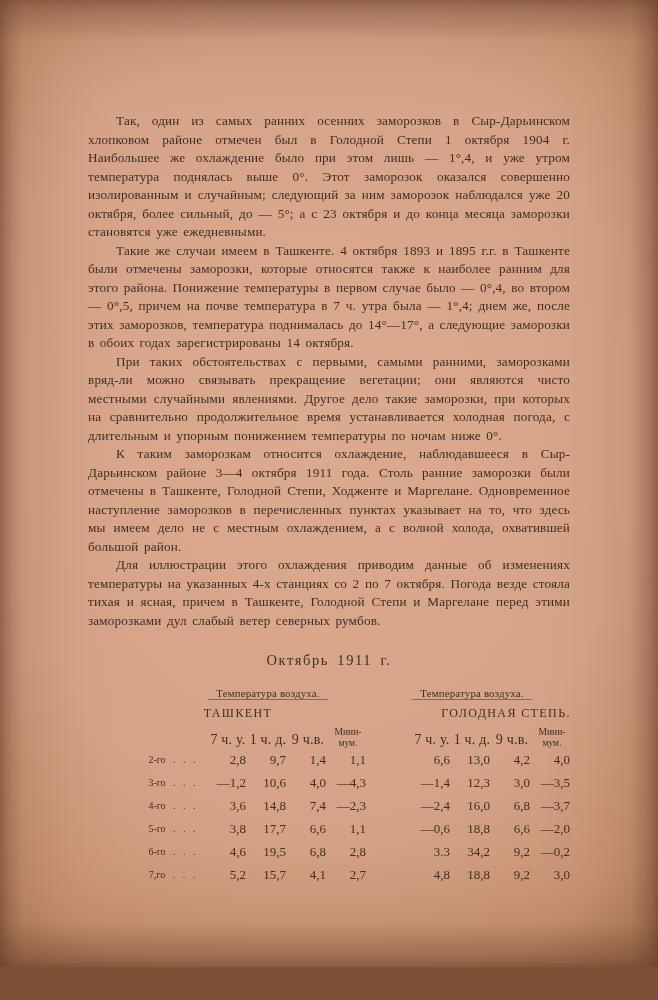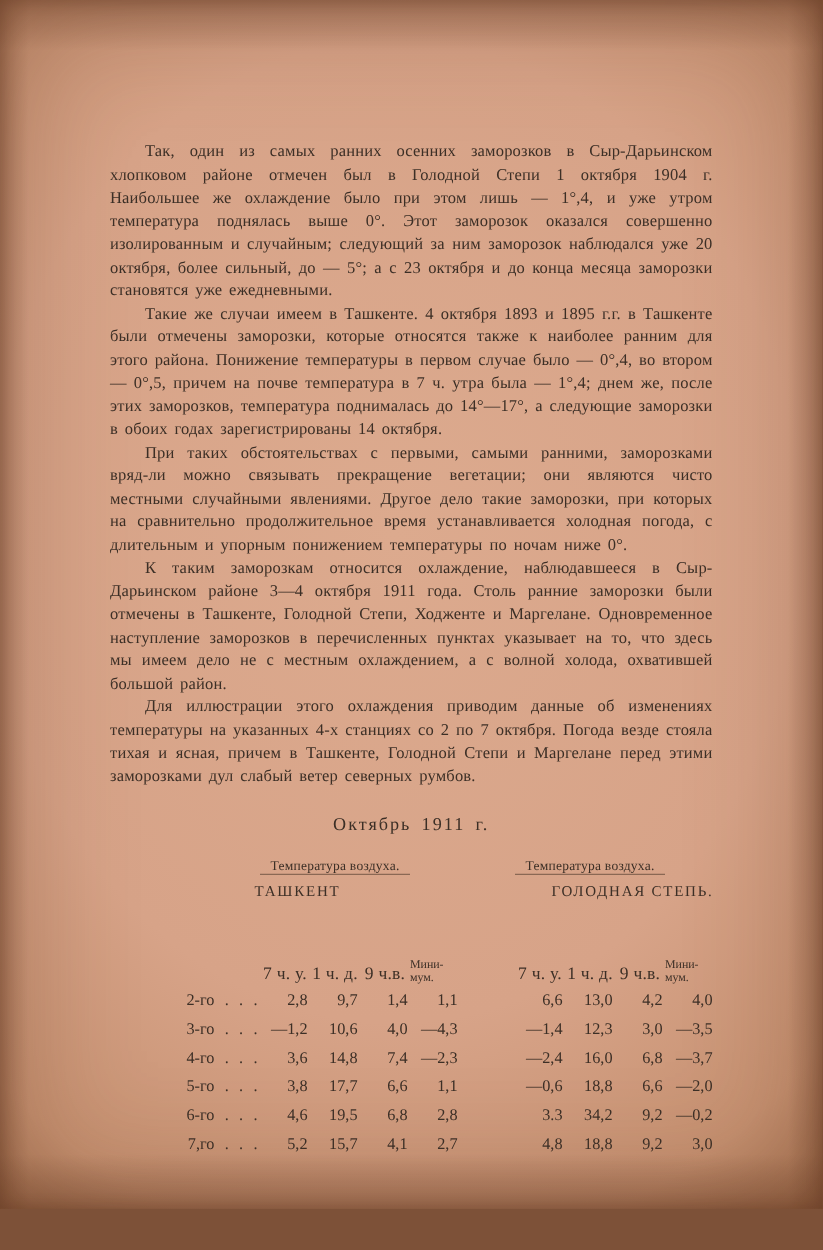--- a/index.html
+++ b/index.html
@@ -32,37 +32,37 @@
     font-size:14.5px; letter-spacing:1.6px; word-spacing:3px;
   }
   .obs-table { margin-top:18px; margin-left:50px; color:#3c2f26; }
   .trow {
     display:grid;
     grid-template-columns:70px repeat(4,40px) 44px repeat(4,40px);
     align-items:end;
   }
   .c { text-align:right; white-space:nowrap; }
   .c.empty { }
-  .c.label { text-align:right; word-spacing:5px; font-size:13px; }
+  .c.label { text-align:center; word-spacing:5px; font-size:10px; }
   .group-hdr {
     grid-column:span 3; text-align:center; font-size:10.8px;
     letter-spacing:.2px; padding-bottom:2px;
     border-bottom:1px solid rgba(75,54,40,.55);
   }
   .hdr1 .c { padding-bottom:0; }
   .station-row { margin-top:6px; }
   .station {
     grid-column:span 3; text-align:center; font-size:12px;
     letter-spacing:1.4px; position:relative;
   }
   .station.left-station { left:-30px; }
   .station.wide { grid-column:span 4; left:14px; }
   .colhdr-row { margin-top:6px; }
   .time-hdr { text-align:center; font-size:14px; letter-spacing:.2px; }
-  .min-hdr { text-align:left; font-size:9.5px; line-height:10.5px;margin-top:40px; }
+  .min-hdr { text-align:center; font-size:9.5px; line-height:10.5px; }
   .min-hdr span { display:block; }
   .data-row { line-height:23px; font-size:13px; }
   .data-row .c { padding-right:2px; }
   .page-number { margin-top:20px; margin-left:6px; font-size:13.5px; letter-spacing:1px; }
 </style>
 </head>
 <body>
 
 <div class="scan">
   <div class="content">

